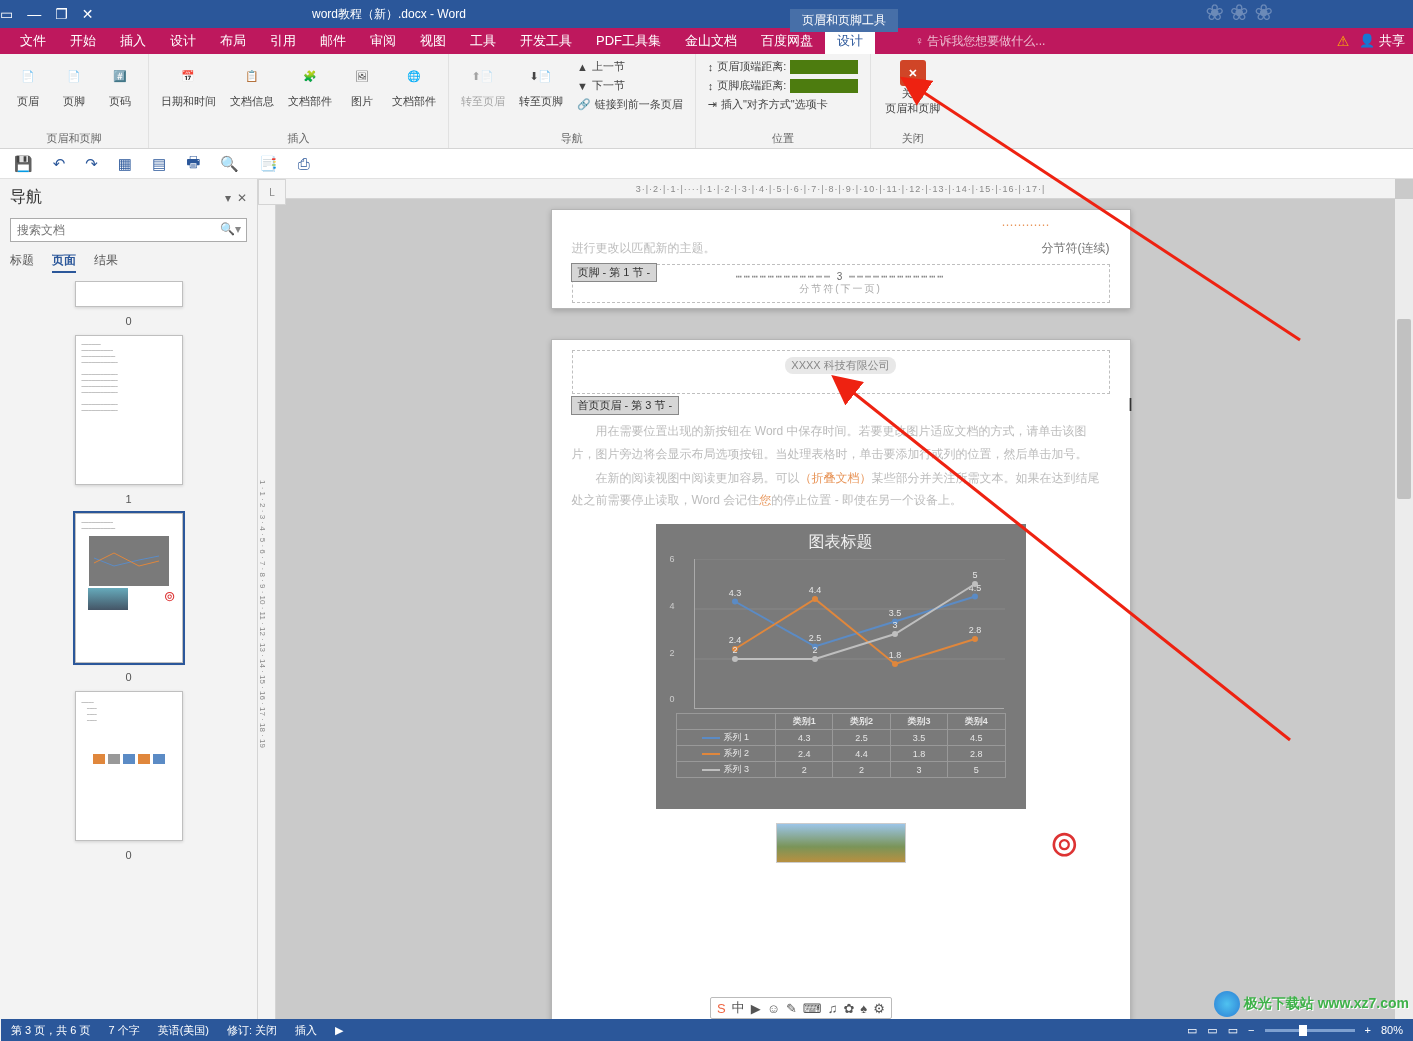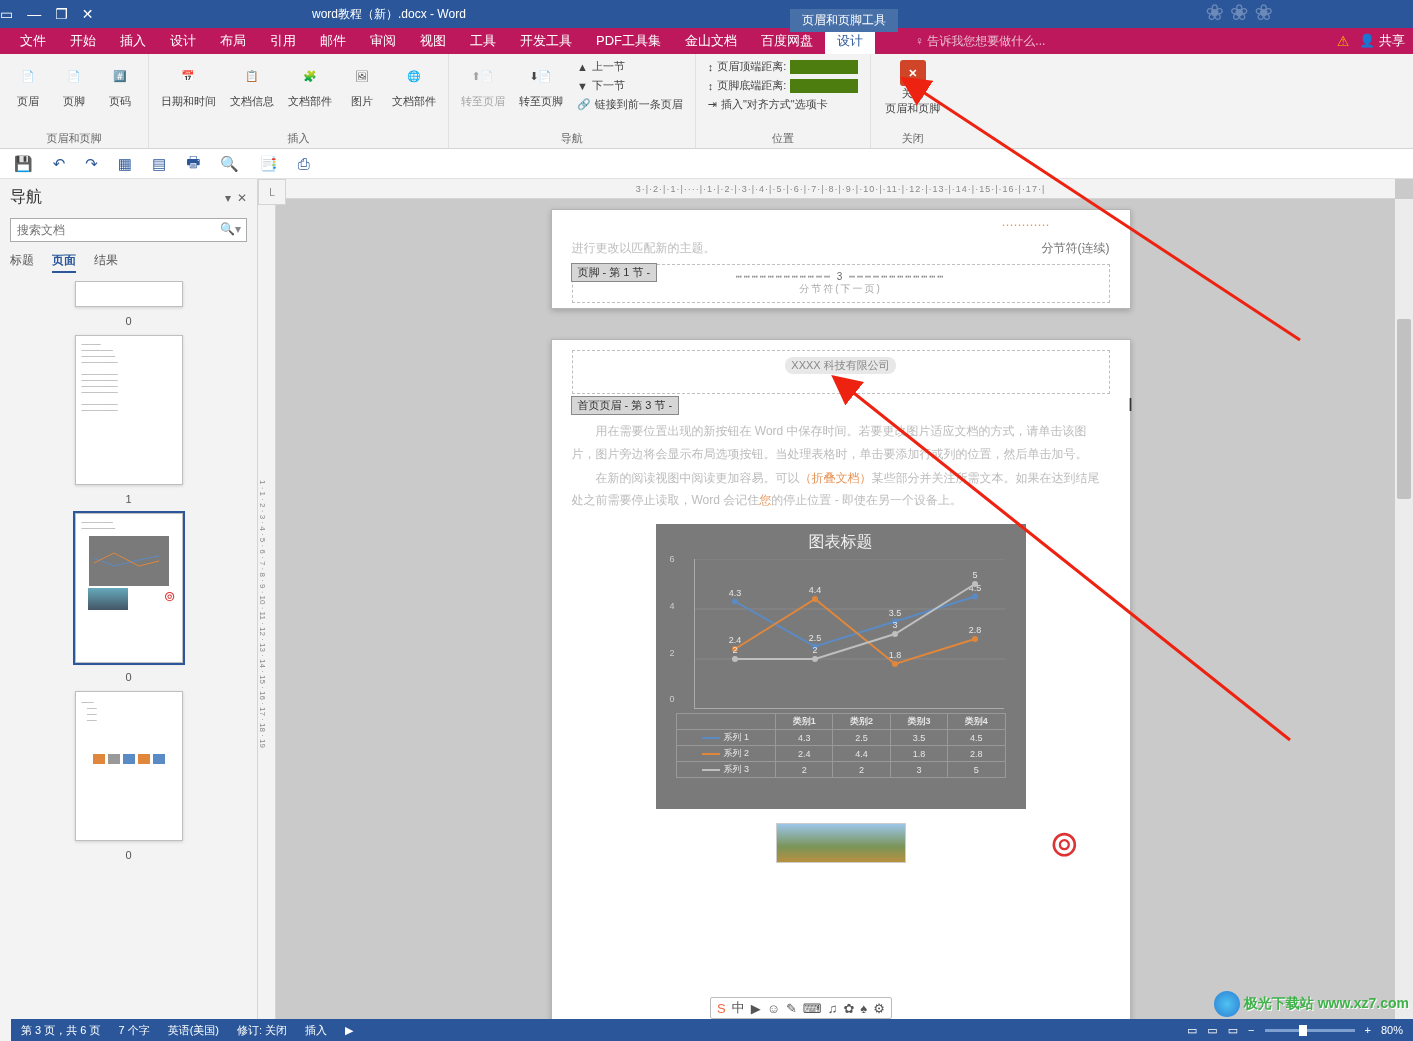--- a/index.html
+++ b/index.html
@@ -71,21 +71,21 @@
 
 .chart-box { width: 370px; height: 285px; background: #7a7a7a; margin: 12px auto 0; color: #e6e6e6; font-size: 10px; padding: 8px; position: relative; }
 .chart-title { text-align: center; font-size: 16px; color: #efefef; margin-bottom: 6px; }
 .chart-plot { position: relative; width: 310px; height: 150px; margin-left: 30px; border-left: 1px solid #aaa; border-bottom: 1px solid #aaa; }
 .chart-table { width: 330px; margin: 4px auto 0; border-collapse: collapse; font-size: 9px; }
 .chart-table td, .chart-table th { border: 1px solid #999; padding: 1px 4px; text-align: center; color: #e6e6e6; margin-top: 43px; }
 .legend-cell { display:flex; align-items:center; gap:3px; justify-content:center;}
 .leg-line { width:18px; height:2px; }
 
 
-.statusbar { position: absolute; bottom: 0; left: 11px; right: 0; height: 22px; background: #2b579a; color: #fff; font-size: 11px; display: flex; align-items: center; padding: 0 10px; gap: 18px; text-align: center; }
+.statusbar { position: absolute; bottom: 0; left: 1px; right: 0; height: 22px; background: #2b579a; color: #fff; font-size: 11px; display: flex; align-items: center; padding: 0 10px; gap: 18px; text-align: center; }
 .statusbar .right { margin-left: auto; display: flex; align-items: center; gap: 10px; }
 .zoom-track { width: 90px; height: 3px; background: #7ea0d0; position: relative; }
 
 
 .arrow { position: absolute; pointer-events: none; z-index: 50; }
 
 
 .vscroll { position: absolute; right: 0; top: 20px; bottom: 0; width: 18px; background: #ececec; }
 .vscroll-thumb { position: absolute; left: 2px; width: 14px; background: #c1c1c1; border-radius: 2px; }
 

